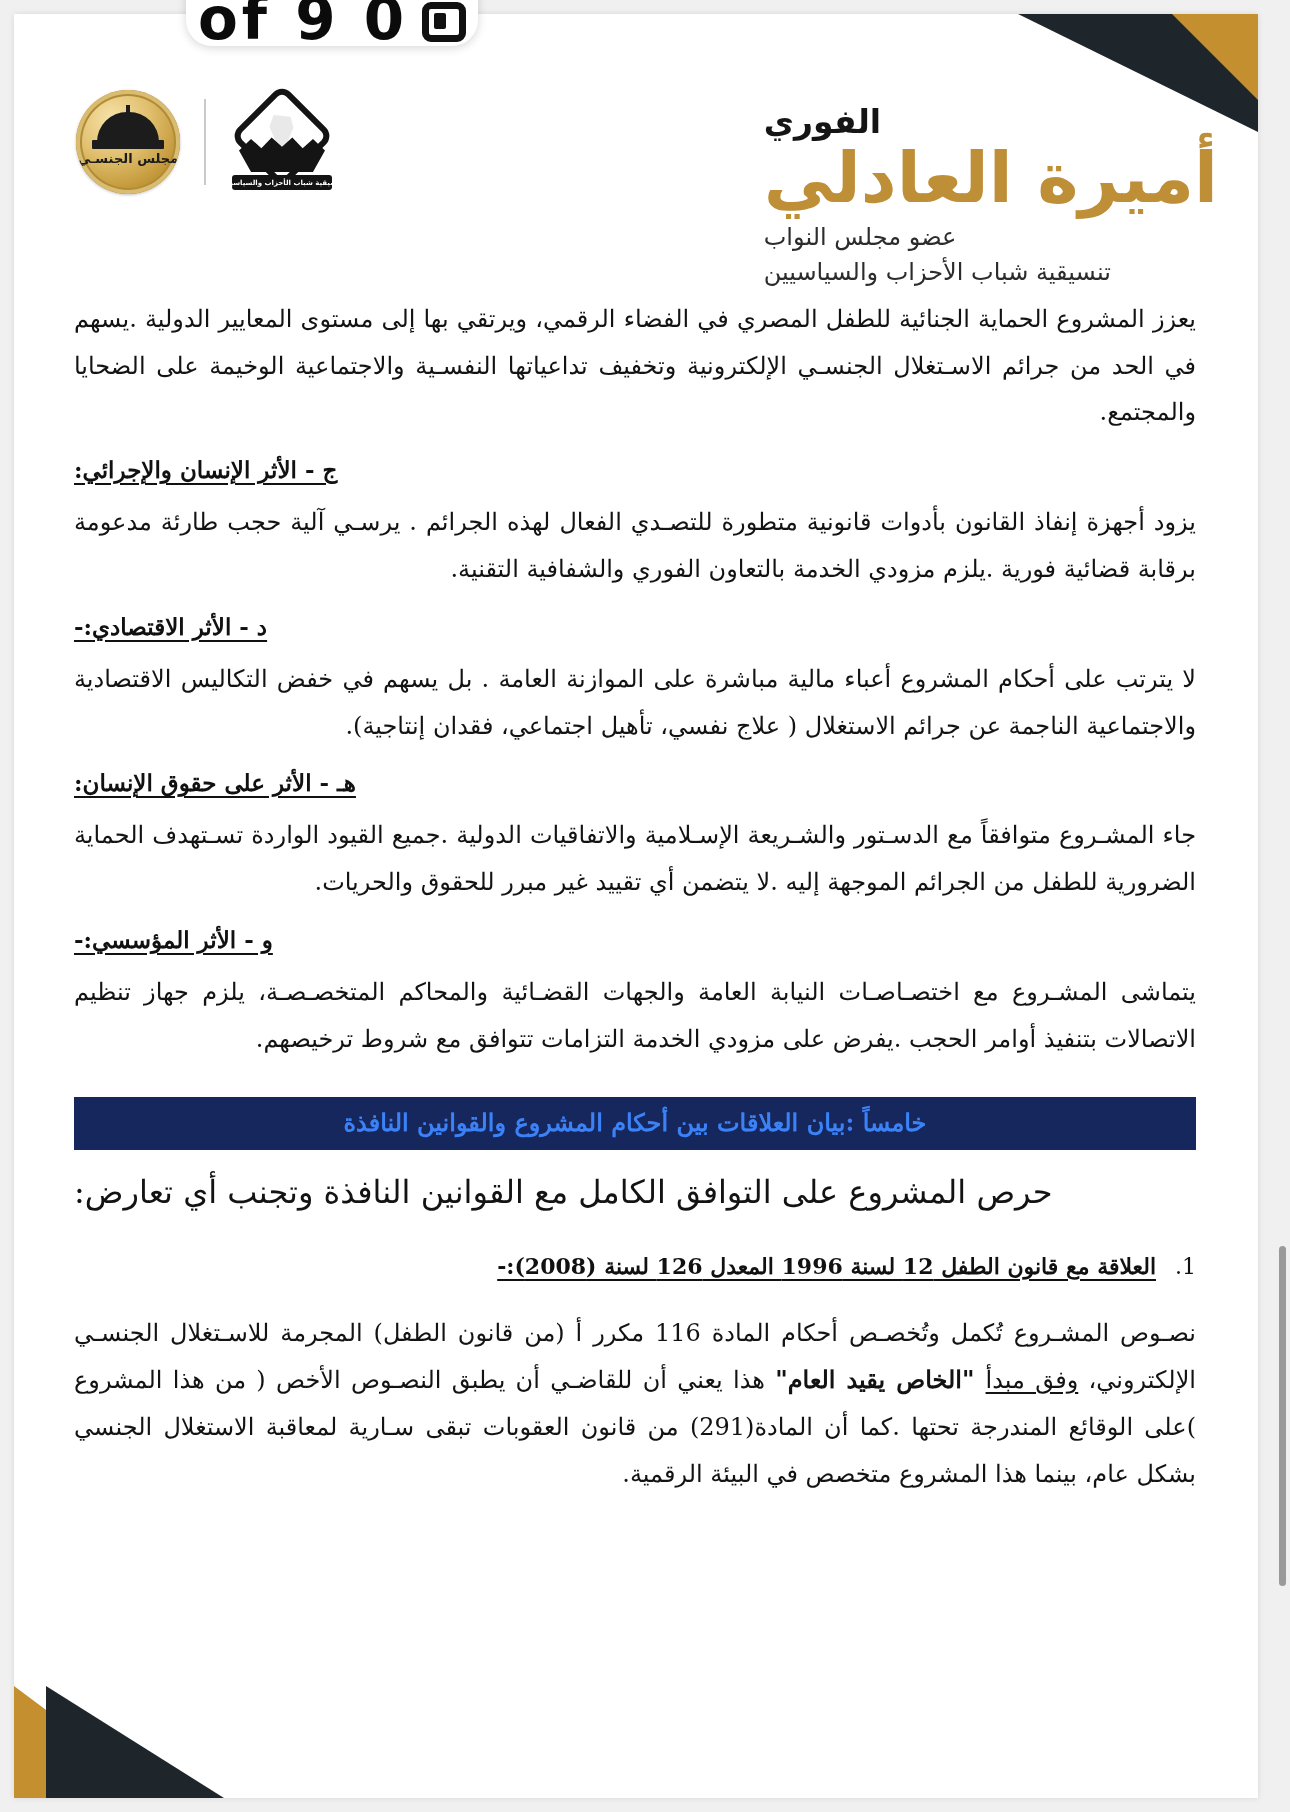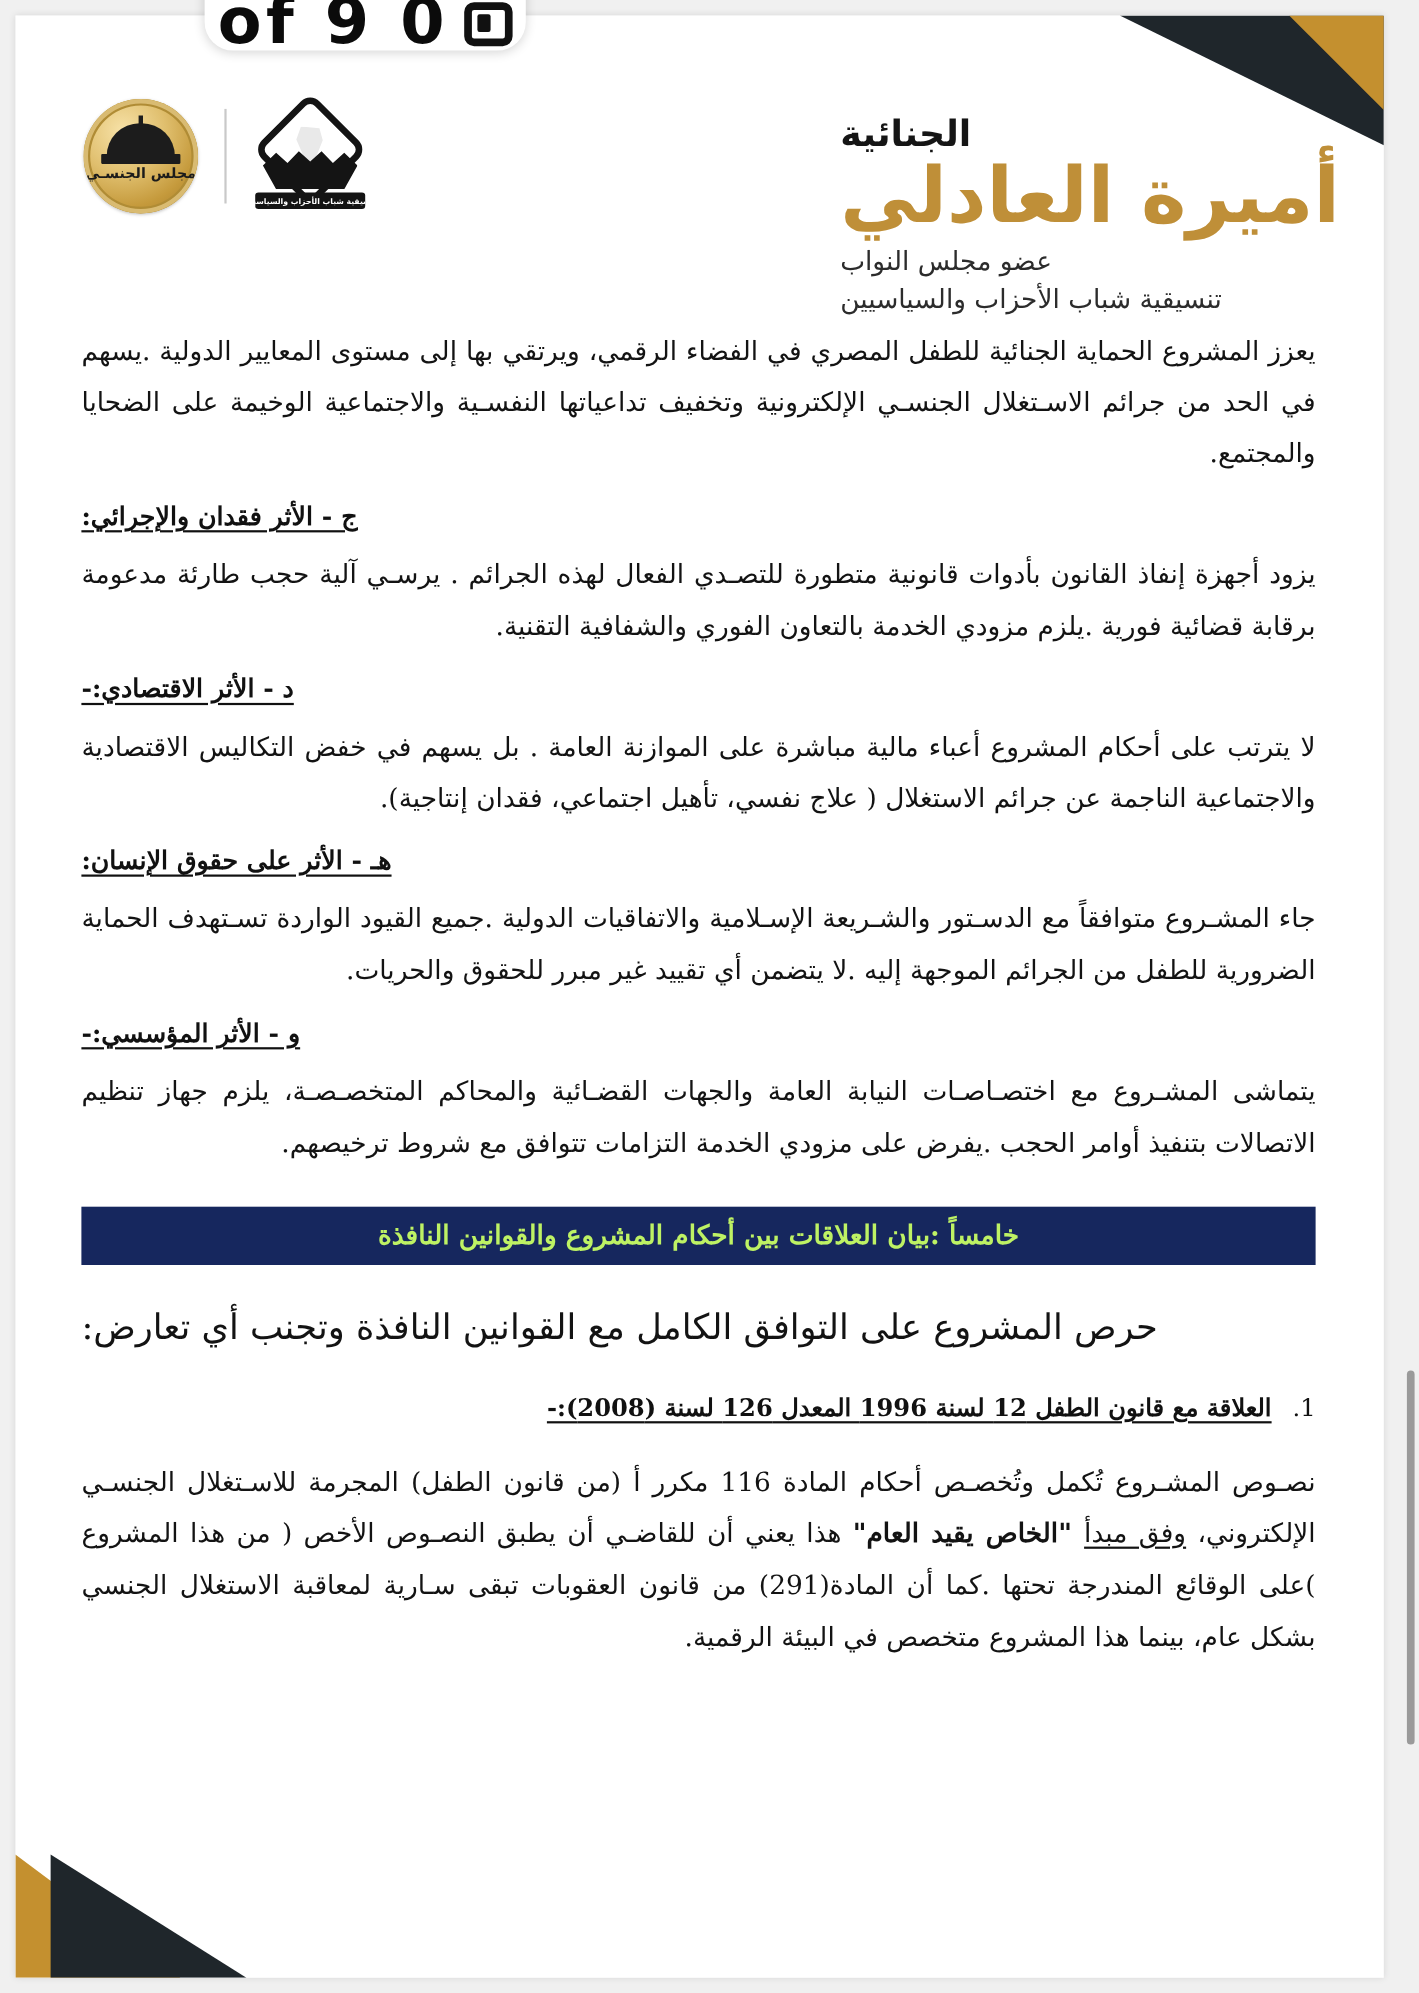--- a/index.html
+++ b/index.html
@@ -195,25 +195,25 @@
     line-height: 1.95;
     color: #131313;
     text-align: justify;
     text-align-last: right;
     margin: 0 0 16px 0;
     font-family: "DejaVu Serif", "Liberation Serif", serif;
   }
 
   .banner {
     background: #16275e;
-    color: #bef264;
+    color: #3b82f6;
     font-size: 24px;
     font-weight: 700;
     padding: 11px 20px 13px 20px;
-    margin: 34px 0 28px 0;
+    margin: 34px 0 14px 0;
     text-align: center;
     font-family: "DejaVu Serif", "Liberation Serif", serif;
   }
 
   .intro-line {
     font-size: 32px;
     color: #131313;
     text-align: left;
     margin: 0 0 28px 0;
     line-height: 1.8;
@@ -266,21 +266,21 @@
   <div id="page">
 
     <span class="corner corner-tr-dark"></span>
     <span class="corner corner-tr-gold"></span>
     <span class="corner corner-bl-gold"></span>
     <span class="corner corner-bl-dark"></span>
 
     <div id="letterhead">
 
       <div id="namecard">
-        <div class="line-title">الجنائية</div>
+        <div class="line-title">الفوري</div>
         <div class="line-name">أميرة العادلي</div>
         <div class="line-sub">عضو مجلس النواب</div>
         <div class="line-sub">تنسيقية شباب الأحزاب والسياسيين</div>
       </div>
 
       <div id="logos">
         <div class="seal">
           <span class="dome"></span>
           <span class="base"></span>
           <span class="seal-text">مجلس الجنسـي</span>
@@ -293,21 +293,21 @@
           <span class="ribbon">تنسيقية شباب الأحزاب والسياسيين</span>
         </div>
       </div>
 
     </div>
 
     <div id="body">
 
       <p class="para">يعزز المشروع الحماية الجنائية للطفل المصري في الفضاء الرقمي، ويرتقي بها إلى مستوى المعايير الدولية .يسهم في الحد من جرائم الاسـتغلال الجنسـي الإلكترونية وتخفيف تداعياتها النفسـية والاجتماعية الوخيمة على الضحايا والمجتمع.</p>
 
-      <h2 class="sec-head">ج - الأثر فقدان والإجرائي:</h2>
+      <h2 class="sec-head">ج - الأثر الإنسان والإجرائي:</h2>
       <p class="para">يزود أجهزة إنفاذ القانون بأدوات قانونية متطورة للتصـدي الفعال لهذه الجرائم . يرسـي آلية حجب طارئة مدعومة برقابة قضائية فورية .يلزم مزودي الخدمة بالتعاون الفوري والشفافية التقنية.</p>
 
       <h2 class="sec-head">د - الأثر الاقتصادي:-</h2>
       <p class="para">لا يترتب على أحكام المشروع أعباء مالية مباشرة على الموازنة العامة . بل يسهم في خفض التكاليس الاقتصادية والاجتماعية الناجمة عن جرائم الاستغلال ( علاج نفسي، تأهيل اجتماعي، فقدان إنتاجية).</p>
 
       <h2 class="sec-head">هـ - الأثر على حقوق الإنسان:</h2>
       <p class="para">جاء المشـروع متوافقاً مع الدسـتور والشـريعة الإسـلامية والاتفاقيات الدولية .جميع القيود الواردة تسـتهدف الحماية الضرورية للطفل من الجرائم الموجهة إليه .لا يتضمن أي تقييد غير مبرر للحقوق والحريات.</p>
 
       <h2 class="sec-head">و - الأثر المؤسسي:-</h2>
       <p class="para">يتماشى المشـروع مع اختصـاصـات النيابة العامة والجهات القضـائية والمحاكم المتخصـصـة، يلزم جهاز تنظيم الاتصالات بتنفيذ أوامر الحجب .يفرض على مزودي الخدمة التزامات تتوافق مع شروط ترخيصهم.</p>

